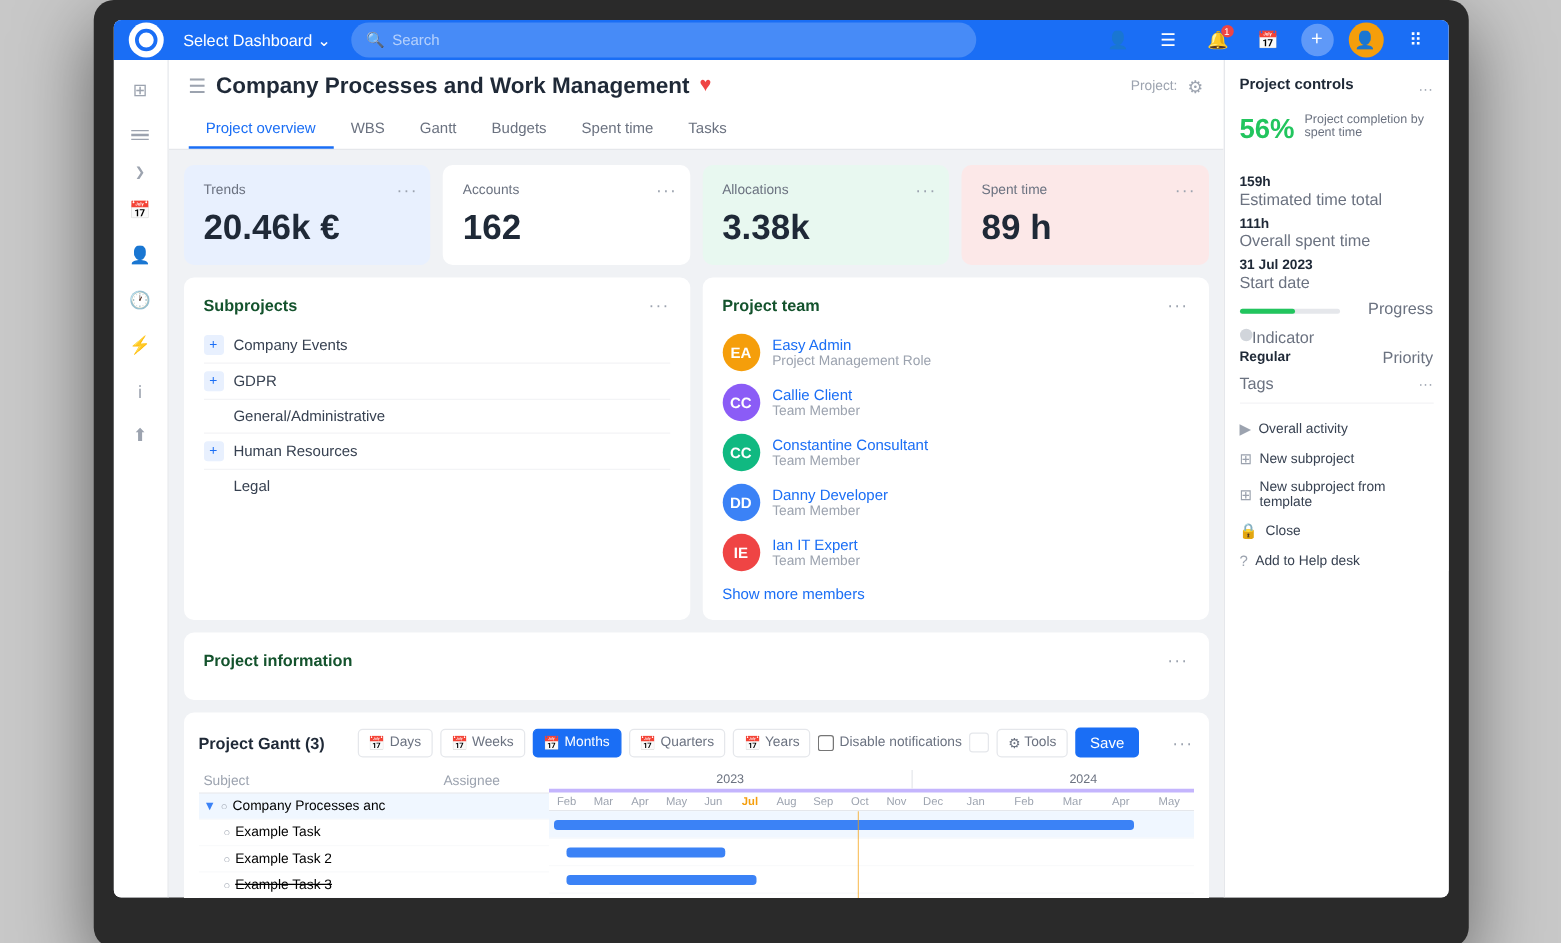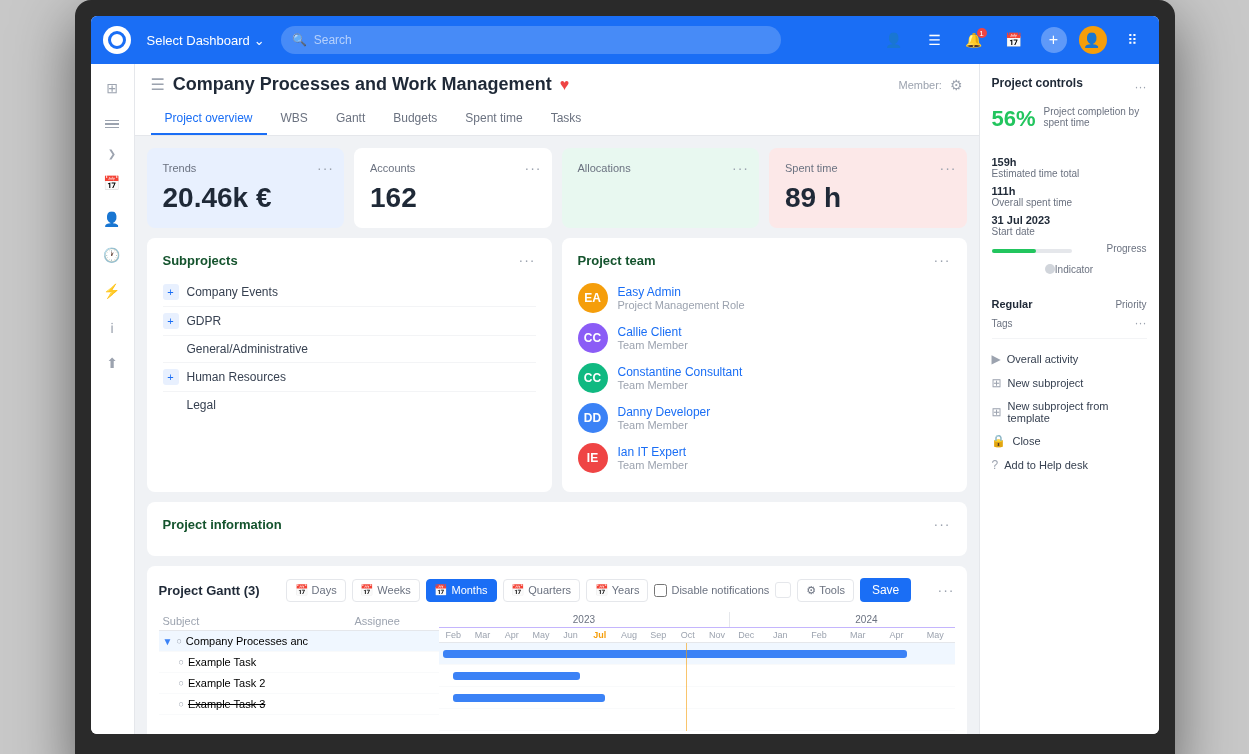--- a/index.html
+++ b/index.html
@@ -1,21 +1,21 @@
 <!DOCTYPE html>
 <html><head>
   <meta charset="utf-8">
   <style>
     * { box-sizing: border-box; margin: 0; padding: 0; }
     body { background: #c8c8c8; font-family: -apple-system, BlinkMacSystemFont, 'Segoe UI', sans-serif; display: flex; justify-content: center; align-items: center; min-height: 100vh; }
     .laptop-frame { width: 1100px; background: #2a2a2a; border-radius: 16px; padding: 16px 16px 40px; box-shadow: 0 20px 60px rgba(0,0,0,0.5); }
     .screen { background: #f0f2f5; border-radius: 6px; overflow: hidden; width: 100%; }
 
     
-    .top-nav { background: #1a6ef5; height: 48px; display: flex; align-items: center; padding: 0 12px; gap: 8px; }
+    .top-nav { background: #1a6ef5; height: 32px; display: flex; align-items: center; padding: 0 12px; gap: 8px; }
     .logo-circle { width: 28px; height: 28px; background: white; border-radius: 50%; display: flex; align-items: center; justify-content: center; flex-shrink: 0; }
     .logo-inner { width: 18px; height: 18px; border: 3px solid #1a6ef5; border-radius: 50%; }
     .dashboard-selector { color: white; font-size: 13px; display: flex; align-items: center; gap: 4px; cursor: pointer; padding: 4px 8px; border-radius: 4px; }
     .search-bar { flex: 1; background: rgba(255,255,255,0.2); border-radius: 20px; height: 28px; display: flex; align-items: center; padding: 0 12px; gap: 6px; max-width: 500px; }
     .search-bar span { color: rgba(255,255,255,0.8); font-size: 12px; }
     .nav-actions { margin-left: auto; display: flex; align-items: center; gap: 12px; }
     .nav-icon { width: 28px; height: 28px; display: flex; align-items: center; justify-content: center; color: white; font-size: 14px; cursor: pointer; position: relative; }
     .badge { position: absolute; top: 2px; right: 2px; background: #ef4444; color: white; border-radius: 50%; width: 10px; height: 10px; font-size: 8px; display: flex; align-items: center; justify-content: center; }
     .avatar-circle { width: 28px; height: 28px; border-radius: 50%; background: #f59e0b; display: flex; align-items: center; justify-content: center; color: white; font-size: 11px; font-weight: bold; overflow: hidden; }
     .plus-btn { width: 26px; height: 26px; background: rgba(255,255,255,0.3); border-radius: 50%; display: flex; align-items: center; justify-content: center; color: white; font-size: 16px; cursor: pointer; }
@@ -87,21 +87,21 @@
     .notify-check { display: flex; align-items: center; gap: 4px; font-size: 11px; color: #6b7280; }
 
     
     .right-panel { width: 180px; background: white; border-left: 1px solid #e5e7eb; padding: 12px; overflow-y: auto; }
     .right-panel-title { font-size: 12px; font-weight: 600; color: #1f2937; margin-bottom: 8px; }
     .progress-pct { font-size: 22px; font-weight: 700; color: #22c55e; }
     .progress-bar-container { height: 4px; background: #e5e7eb; border-radius: 2px; margin-top: 4px; }
     .progress-bar-fill { height: 4px; background: #22c55e; border-radius: 2px; }
     .indicator-dot { width: 10px; height: 10px; border-radius: 50%; background: #d1d5db; display: inline-block; }
     .control-row { display: flex; justify-content: space-between; align-items: flex-start; margin-bottom: 6px; }
-    .control-row-label { font-size: 10px; color: #6b7280; }
+    .control-row-label { font-size: 13px; color: #6b7280; }
     .control-row-value { font-size: 11px; font-weight: 600; color: #1f2937; }
     .divider { height: 1px; background: #f3f4f6; margin: 8px 0; }
     .action-item { display: flex; align-items: center; gap: 6px; padding: 5px 0; font-size: 11px; color: #374151; cursor: pointer; }
     .action-icon { font-size: 12px; color: #9ca3af; }
 
     .hamburger-icon { display: flex; flex-direction: column; gap: 2px; }
     .hamburger-icon span { display: block; width: 14px; height: 1.5px; background: #9ca3af; }
   </style>
 </head>
 <body>
@@ -157,21 +157,21 @@
         <div class="sidebar-icon">⬆</div>
       </div>
 
       <div class="content-area">
 
         <div class="page-header">
           <div class="page-title-row">
             <div style="color:#9ca3af; font-size:16px;">☰</div>
             <div class="page-title">Company Processes and Work Management</div>
             <span class="heart-icon">♥</span>
-            <span class="parents-label">Member:</span>
+            <span class="parents-label">Project:</span>
             <span class="filter-icon">⚙</span>
           </div>
           <div class="page-tabs">
             <div class="tab active">Project overview</div>
             <div class="tab">WBS</div>
             <div class="tab">Gantt</div>
             <div class="tab">Budgets</div>
             <div class="tab">Spent time</div>
             <div class="tab">Tasks</div>
           </div>
@@ -185,20 +185,21 @@
               <div class="stat-card-value">20.46k €</div>
               <div class="stat-more">···</div>
             </div>
             <div class="stat-card">
               <div class="stat-card-title">Accounts</div>
               <div class="stat-card-value">162</div>
               <div class="stat-more">···</div>
             </div>
             <div class="stat-card green-bg">
               <div class="stat-card-title">Allocations</div>
+              <div class="stat-card-value">3.38k</div>
               <div class="stat-more">···</div>
             </div>
             <div class="stat-card pink-bg">
               <div class="stat-card-title">Spent time</div>
               <div class="stat-card-value">89 h</div>
               <div class="stat-more">···</div>
             </div>
           </div>
 
           <div class="second-row">
@@ -264,20 +265,21 @@
                   </div>
                 </div>
                 <div class="team-member">
                   <div class="member-avatar" style="background:#ef4444;">IE</div>
                   <div>
                     <div class="member-info-name">Ian IT Expert</div>
                     <div class="member-info-role">Team Member</div>
                   </div>
                 </div>
               </div>
+              <div class="show-more">Show more members</div>
             </div>
           </div>
 
           <div class="panel info-row">
             <div class="panel-header">
               <div class="panel-title">Project information</div>
               <div class="panel-more">···</div>
             </div>
           </div>
 
@@ -335,21 +337,21 @@
                     <span style="color:#9ca3af;font-size:9px;">○</span>
                     <span style="text-decoration:line-through;">Example Task 3</span>
                   </div>
                   <span></span>
                 </div>
 
               </div>
 
               <div style="flex:1; overflow:hidden;">
 
-                <div style="display:flex; border-bottom:1px solid #c4b5fd;gap:48px;">
+                <div style="display:flex; border-bottom:3px solid #c4b5fd;gap:48px;">
                   <div style="flex:1; text-align:center; font-size:10px; color:#6b7280; padding:2px; border-right:1px solid #e5e7eb;">2023</div>
                   <div style="flex:0.6; text-align:center; font-size:10px; color:#6b7280; padding:2px;">2024</div>
                 </div>
 
                 <div style="display:flex; border-bottom:1px solid #e5e7eb;">
                   <div style="flex:1; display:flex;">
                     <div style="flex:1;text-align:center;font-size:9px;color:#9ca3af;padding:2px;">Feb</div>
                     <div style="flex:1;text-align:center;font-size:9px;color:#9ca3af;padding:2px;">Mar</div>
                     <div style="flex:1;text-align:center;font-size:9px;color:#9ca3af;padding:2px;">Apr</div>
                     <div style="flex:1;text-align:center;font-size:9px;color:#9ca3af;padding:2px;">May</div>
@@ -435,21 +437,21 @@
 
         <div style="display:flex; justify-content:space-between; align-items:center; margin-bottom:6px;">
           <div>
             <div class="progress-bar-container" style="width:80px;">
               <div class="progress-bar-fill" style="width:56%;"></div>
             </div>
           </div>
           <div class="control-row-label">Progress</div>
         </div>
 
-        <div style="display:flex; justify-content:center; align-items:center; margin-bottom:20px;">
+        <div style="display:flex; justify-content:flex-start; align-items:center; margin-bottom:0;">
           <div>
             <span class="indicator-dot"></span>
           </div>
           <div class="control-row-label">Indicator</div>
         </div>
 
         <div style="display:flex; justify-content:space-between; align-items:center; margin-bottom:6px;">
           <div class="control-row-value">Regular</div>
           <div class="control-row-label">Priority</div>
         </div>

